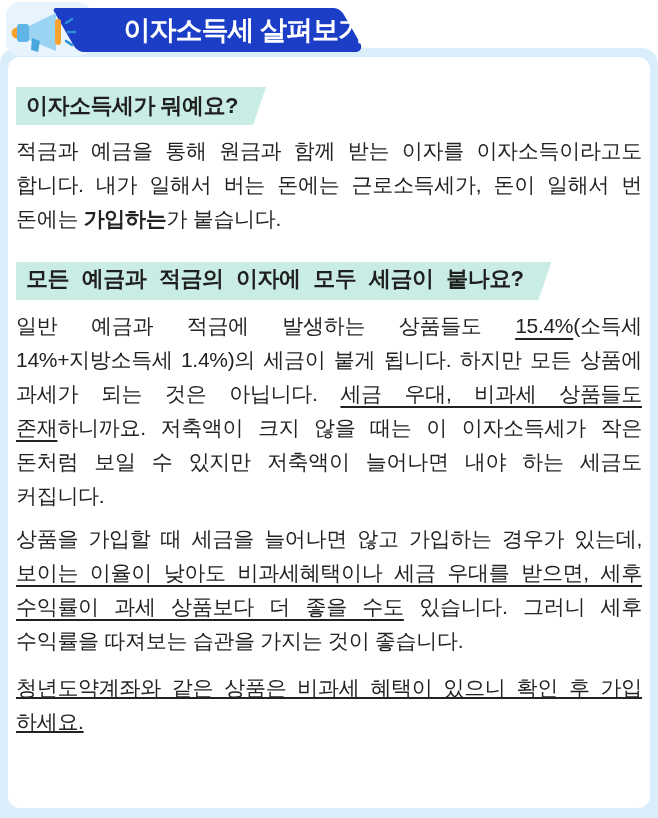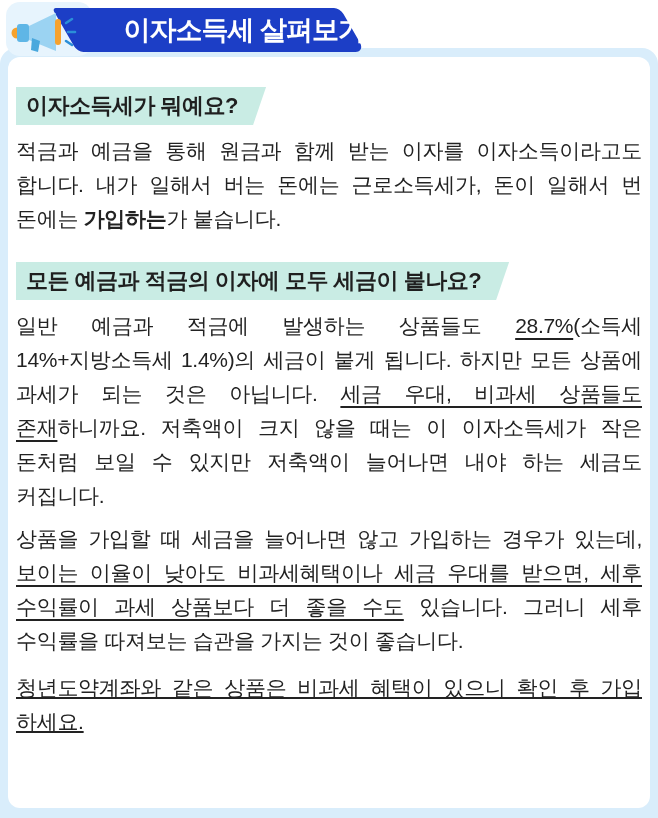--- a/index.html
+++ b/index.html
@@ -33,21 +33,21 @@
 
   
   .content{position:absolute;left:0;top:0;width:100%;height:100%;padding:0 8px;}
   .sec-heading{display:inline-block;background:var(--mint);
     clip-path:polygon(0 0,100% 0,calc(100% - 13px) 100%,0 100%);
     padding:7px 28px 7px 10px;font-size:22px;line-height:24px;font-weight:700;
     letter-spacing:-0.5px;white-space:nowrap;}
   .para{margin-top:9px;font-size:21px;line-height:34px;text-align:justify;
     letter-spacing:-0.3px;word-break:keep-all;color:#222222;}
   .mt-h1{margin-top:30px;}
-  .mt-h2{margin-top:26px;}
+  .mt-h2{margin-top:26px;font-family:Liberation Mono, monospace;}
   .mt-h3{margin-top:38px;}
   .mt-p2{margin-top:13px;text-decoration:underline;}
   .para .b{font-weight:700;}
   .para .u{text-decoration:underline;text-decoration-thickness:2px;text-underline-offset:5px;}
 </style>
 </head>
 <body>
 
 <div class="stage">
 
@@ -55,21 +55,21 @@
   <div class="panel">
     <div class="content">
 
       <div>
         <div class="sec-heading mt-h1">이자소득세가 뭐예요?</div>
         <p class="para"><span>적금과 예금을 통해 원금과 함께 받는 이자를 이자소득이라고도 합니다. 내가 일해서 버는 돈에는 근로소득세가, 돈이 일해서 번 돈에는 </span><span class="b">가입하는</span><span>가 붙습니다.</span></p>
       </div>
 
       <div>
         <div class="sec-heading mt-h2">모든 예금과 적금의 이자에 모두 세금이 붙나요?</div>
-        <p class="para"><span>일반 예금과 적금에 발생하는 상품들도 </span><span class="u">28.7%</span><span>(소득세 14%+지방소득세 1.4%)의 세금이 붙게 됩니다. 하지만 모든 상품에 과세가 되는 것은 아닙니다. </span><span class="u">세금 우대, 비과세 상품들도 존재</span><span>하니까요. 저축액이 크지 않을 때는 이 이자소득세가 작은 돈처럼 보일 수 있지만 저축액이 늘어나면 내야 하는 세금도 커집니다.</span></p>
+        <p class="para"><span>일반 예금과 적금에 발생하는 상품들도 </span><span class="u">15.4%</span><span>(소득세 14%+지방소득세 1.4%)의 세금이 붙게 됩니다. 하지만 모든 상품에 과세가 되는 것은 아닙니다. </span><span class="u">세금 우대, 비과세 상품들도 존재</span><span>하니까요. 저축액이 크지 않을 때는 이 이자소득세가 작은 돈처럼 보일 수 있지만 저축액이 늘어나면 내야 하는 세금도 커집니다.</span></p>
       </div>
 
       <div>
         <p class="para"><span>상품을 가입할 때 세금을 늘어나면 않고 가입하는 경우가 있는데, </span><span class="u">보이는 이율이 낮아도 비과세혜택이나 세금 우대를 받으면, 세후 수익률이 과세 상품보다 더 좋을 수도</span><span> 있습니다. 그러니 세후 수익률을 따져보는 습관을 가지는 것이 좋습니다.</span></p>
         <p class="para mt-p2"><span>청년도약계좌와 같은 상품은 비과세 혜택이 있으니 확인 후 가입 하세요.</span></p>
       </div>
 
     </div>
   </div>
 

